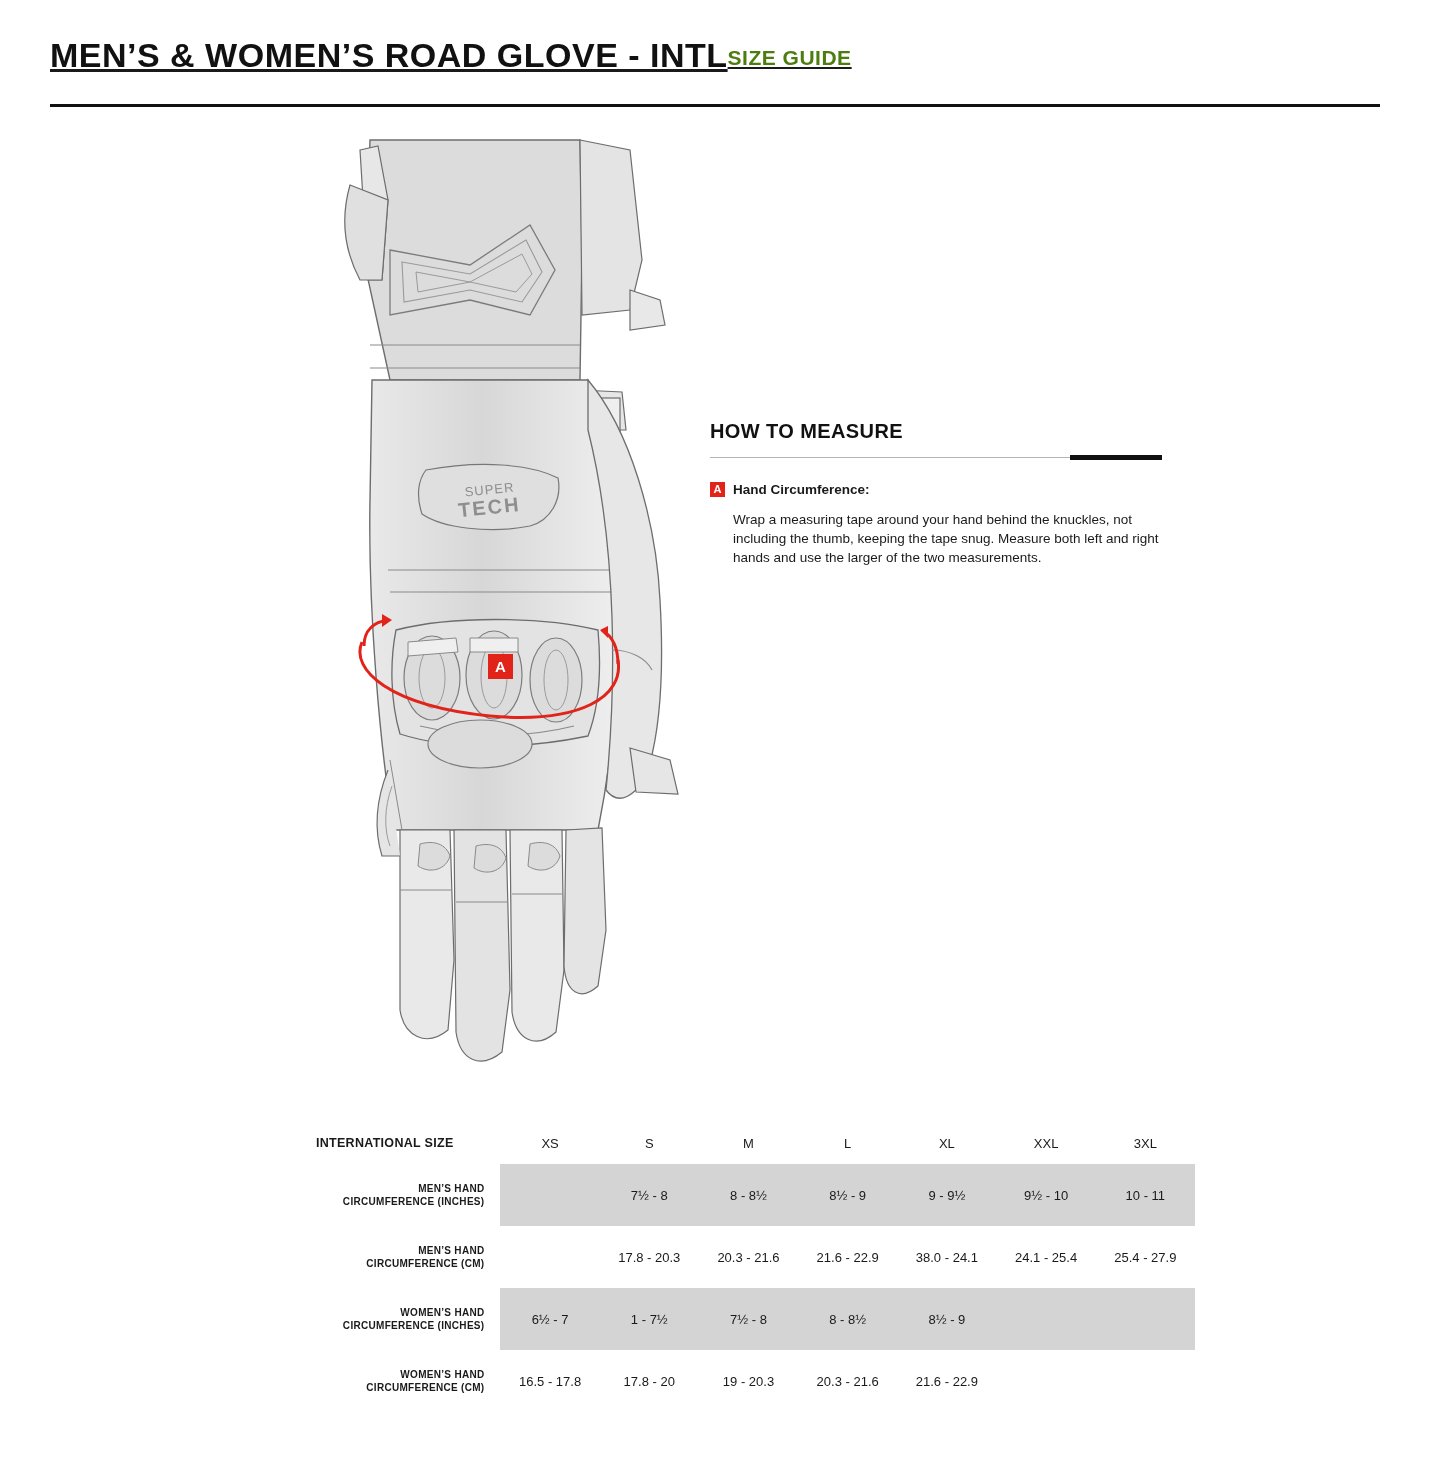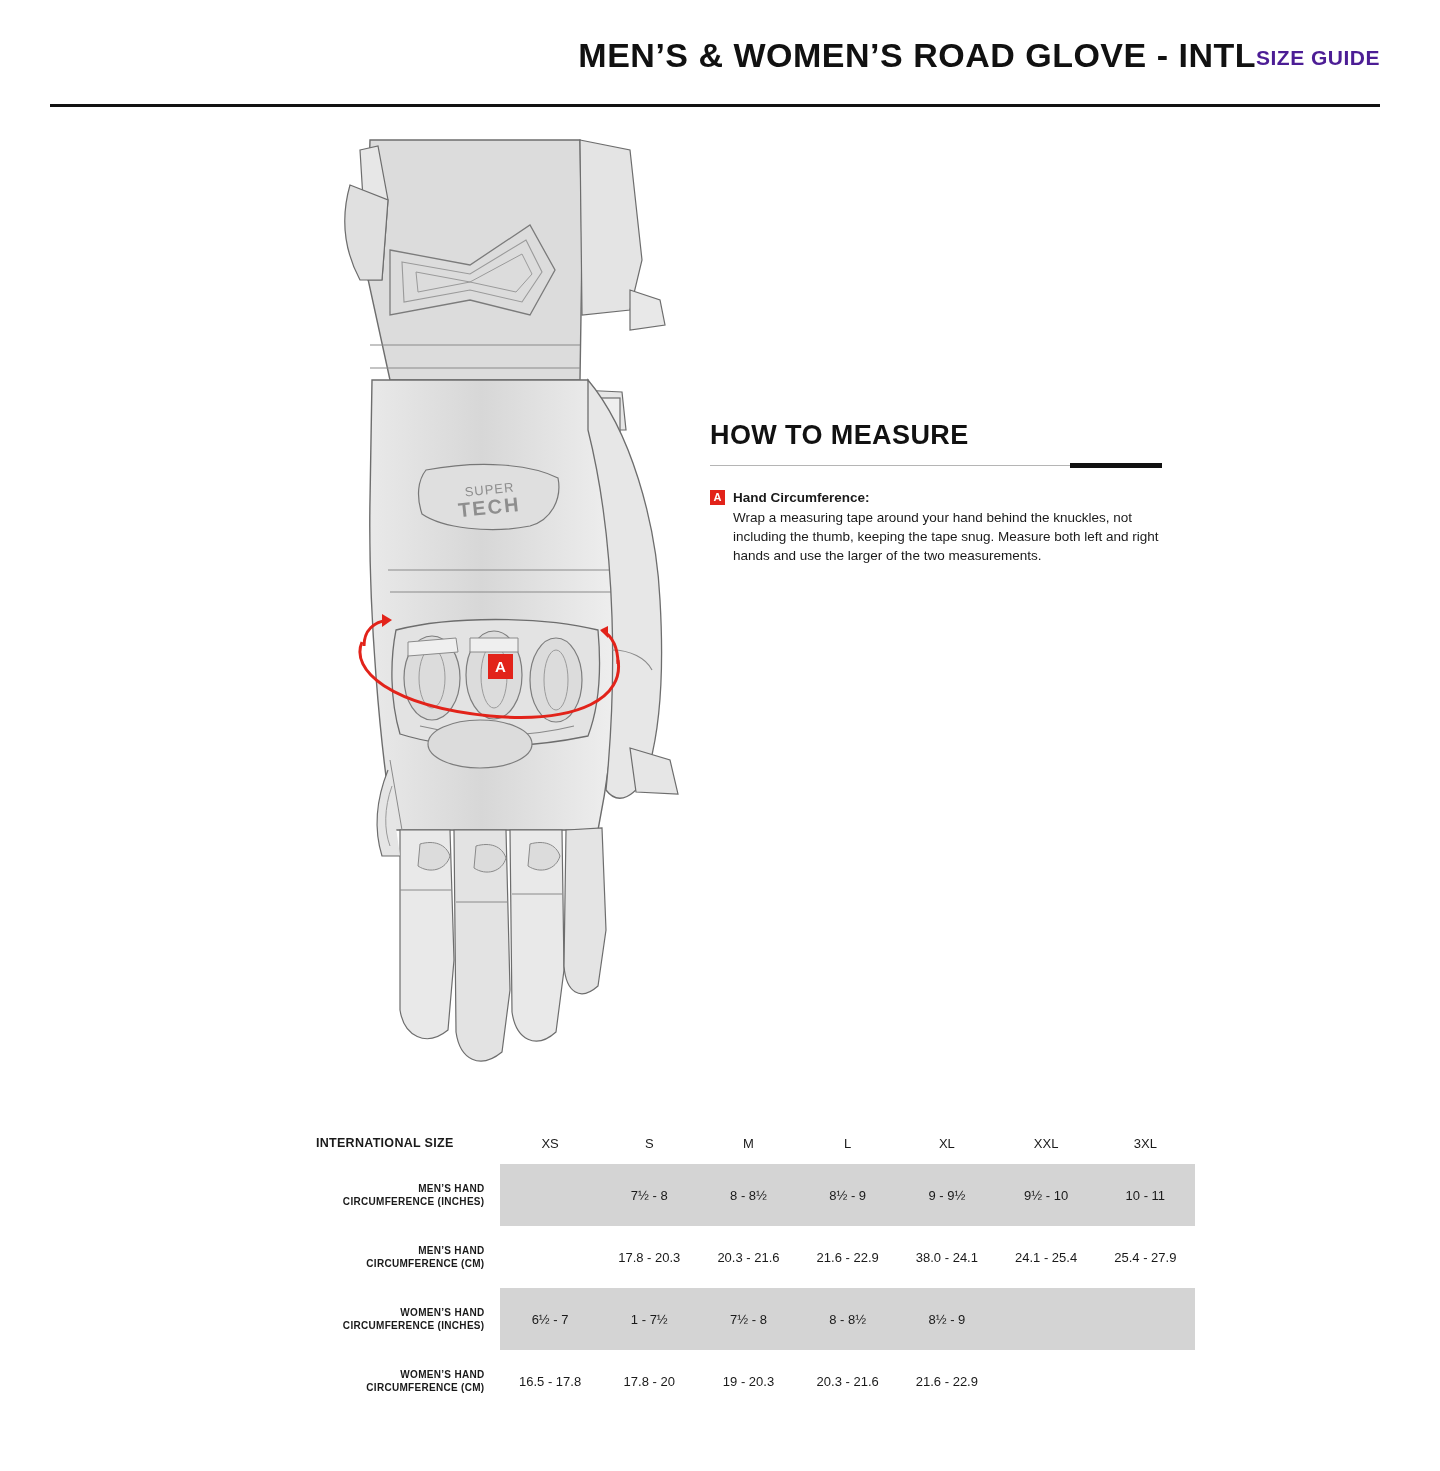--- a/index.html
+++ b/index.html
@@ -17,35 +17,36 @@
   }
 
   
   .header {
     position: absolute;
     left: 50px;
     top: 38px;
     width: 1330px;
     display: flex;
     align-items: flex-end;
-    justify-content: flex-end;
+    justify-content: flex-start;
+    text-decoration: underline;
   }
   .header-title {
     font-size: 34px;
     font-weight: bold;
     letter-spacing: 0.5px;
     line-height: 1;
     color: #111111;
     white-space: nowrap;
   }
   .header-right {
     font-size: 21px;
     font-weight: bold;
     letter-spacing: 0.5px;
-    color: #4c1d95;
+    color: #4d7c0f;
     padding-bottom: 2px;
     white-space: nowrap;
   }
   .header-rule {
     position: absolute;
     left: 50px;
     top: 104px;
     width: 1330px;
     height: 3px;
     background: #111111;
@@ -62,21 +63,21 @@
   .glove-wrap svg { display: block; }
 
   
   .howto {
     position: absolute;
     left: 710px;
     top: 420px;
     width: 470px;
   }
   .howto-title {
-    font-size: 27px;
+    font-size: 20px;
     font-weight: bold;
     letter-spacing: 0.4px;
     color: #111111;
     margin: 0 0 14px 0;
   }
   .howto-rule {
     position: relative;
     width: 452px;
     height: 1px;
     background: #b5b5b5;
@@ -102,21 +103,21 @@
     font-weight: bold;
     line-height: 14px;
     text-align: center;
     width: 15px;
     height: 15px;
     margin-right: 8px;
     margin-top: 2px;
     flex: 0 0 auto;
   }
   .howto-text { font-size: 13.5px; line-height: 1.42; color: #1a1a1a; }
-  .howto-label { font-weight: bold; display: block; margin-bottom: 1px; }
+  .howto-label { font-weight: bold; display: block; margin-bottom: 11px; }
 
   
   .table {
     position: absolute;
     left: 285px;
     top: 1122px;
     width: 910px;
   }
   table {
     border-collapse: collapse;

